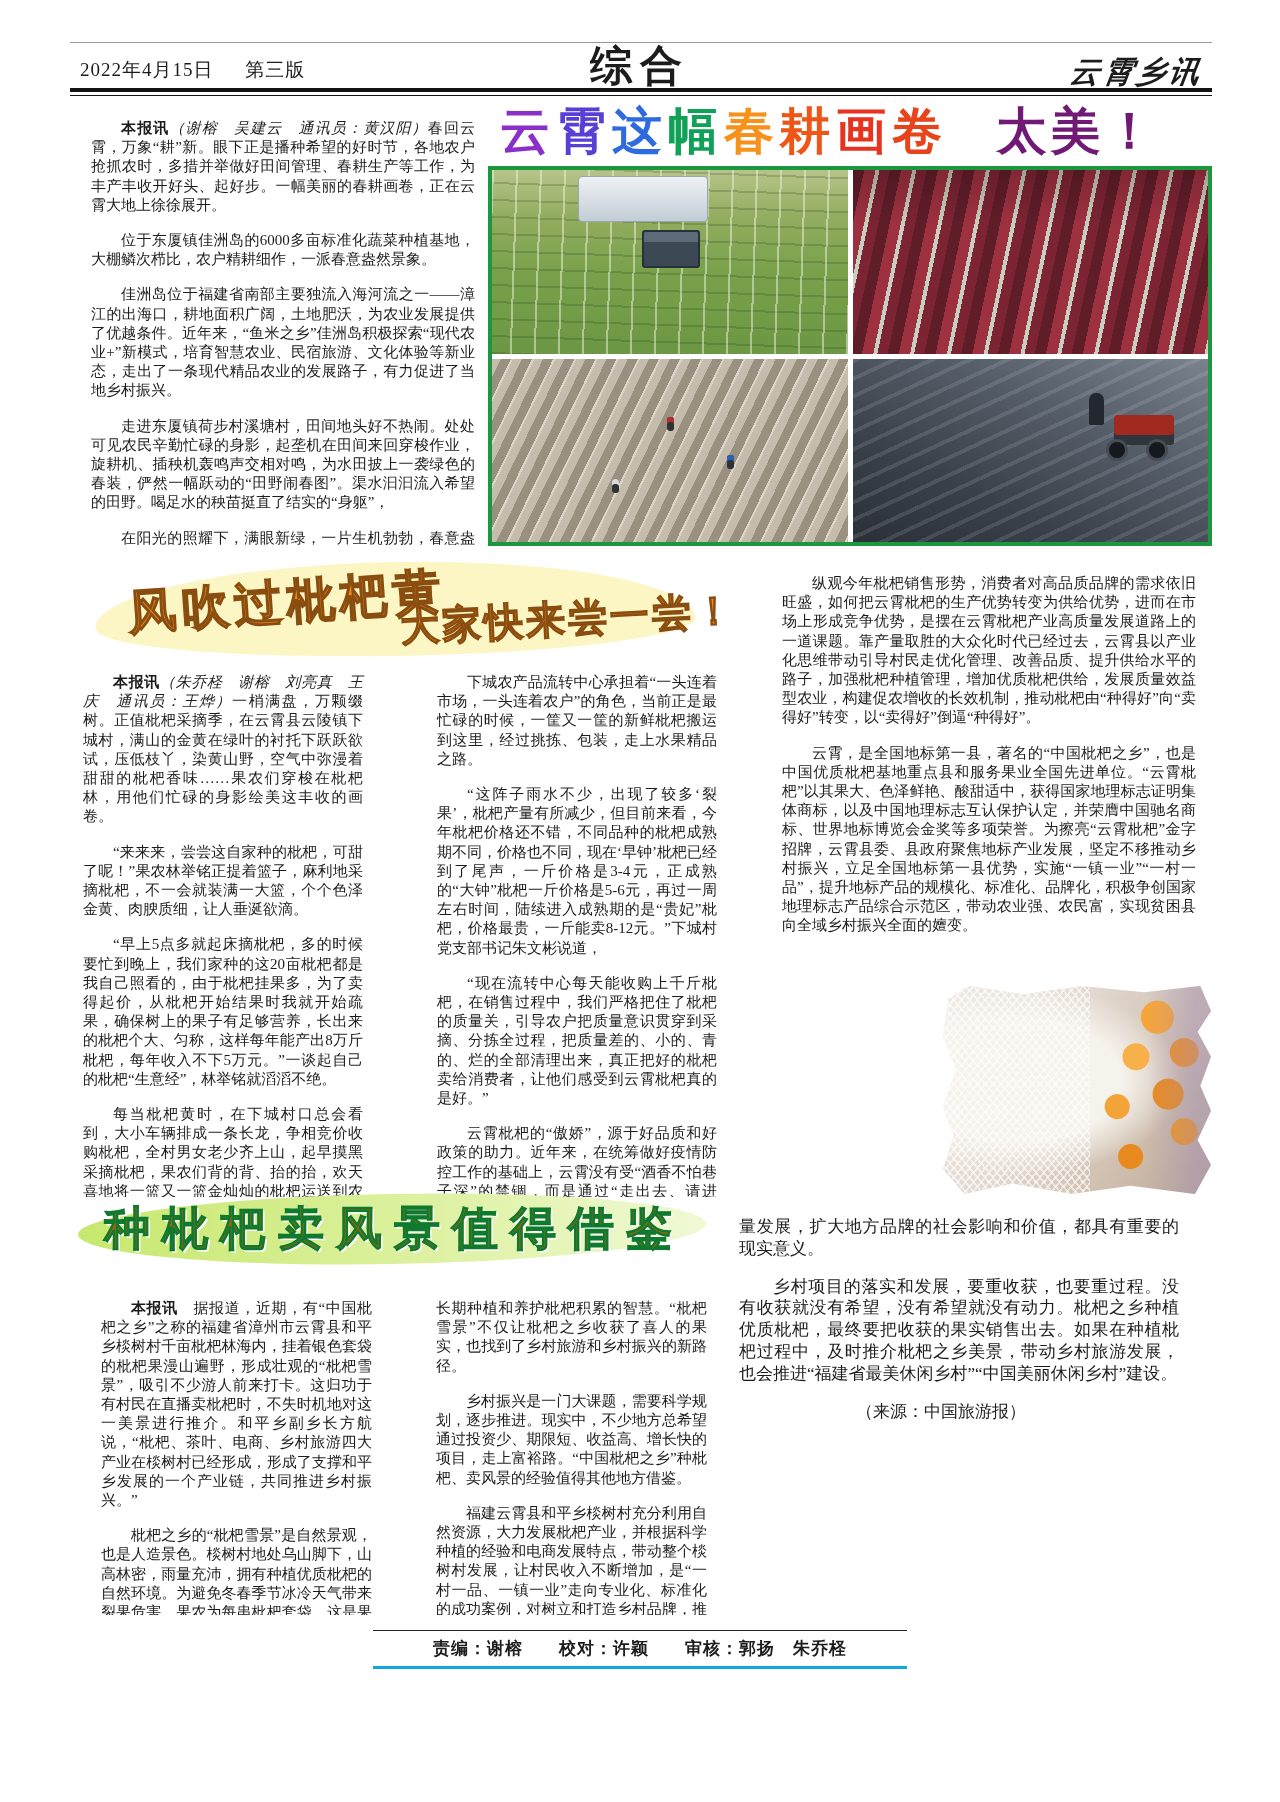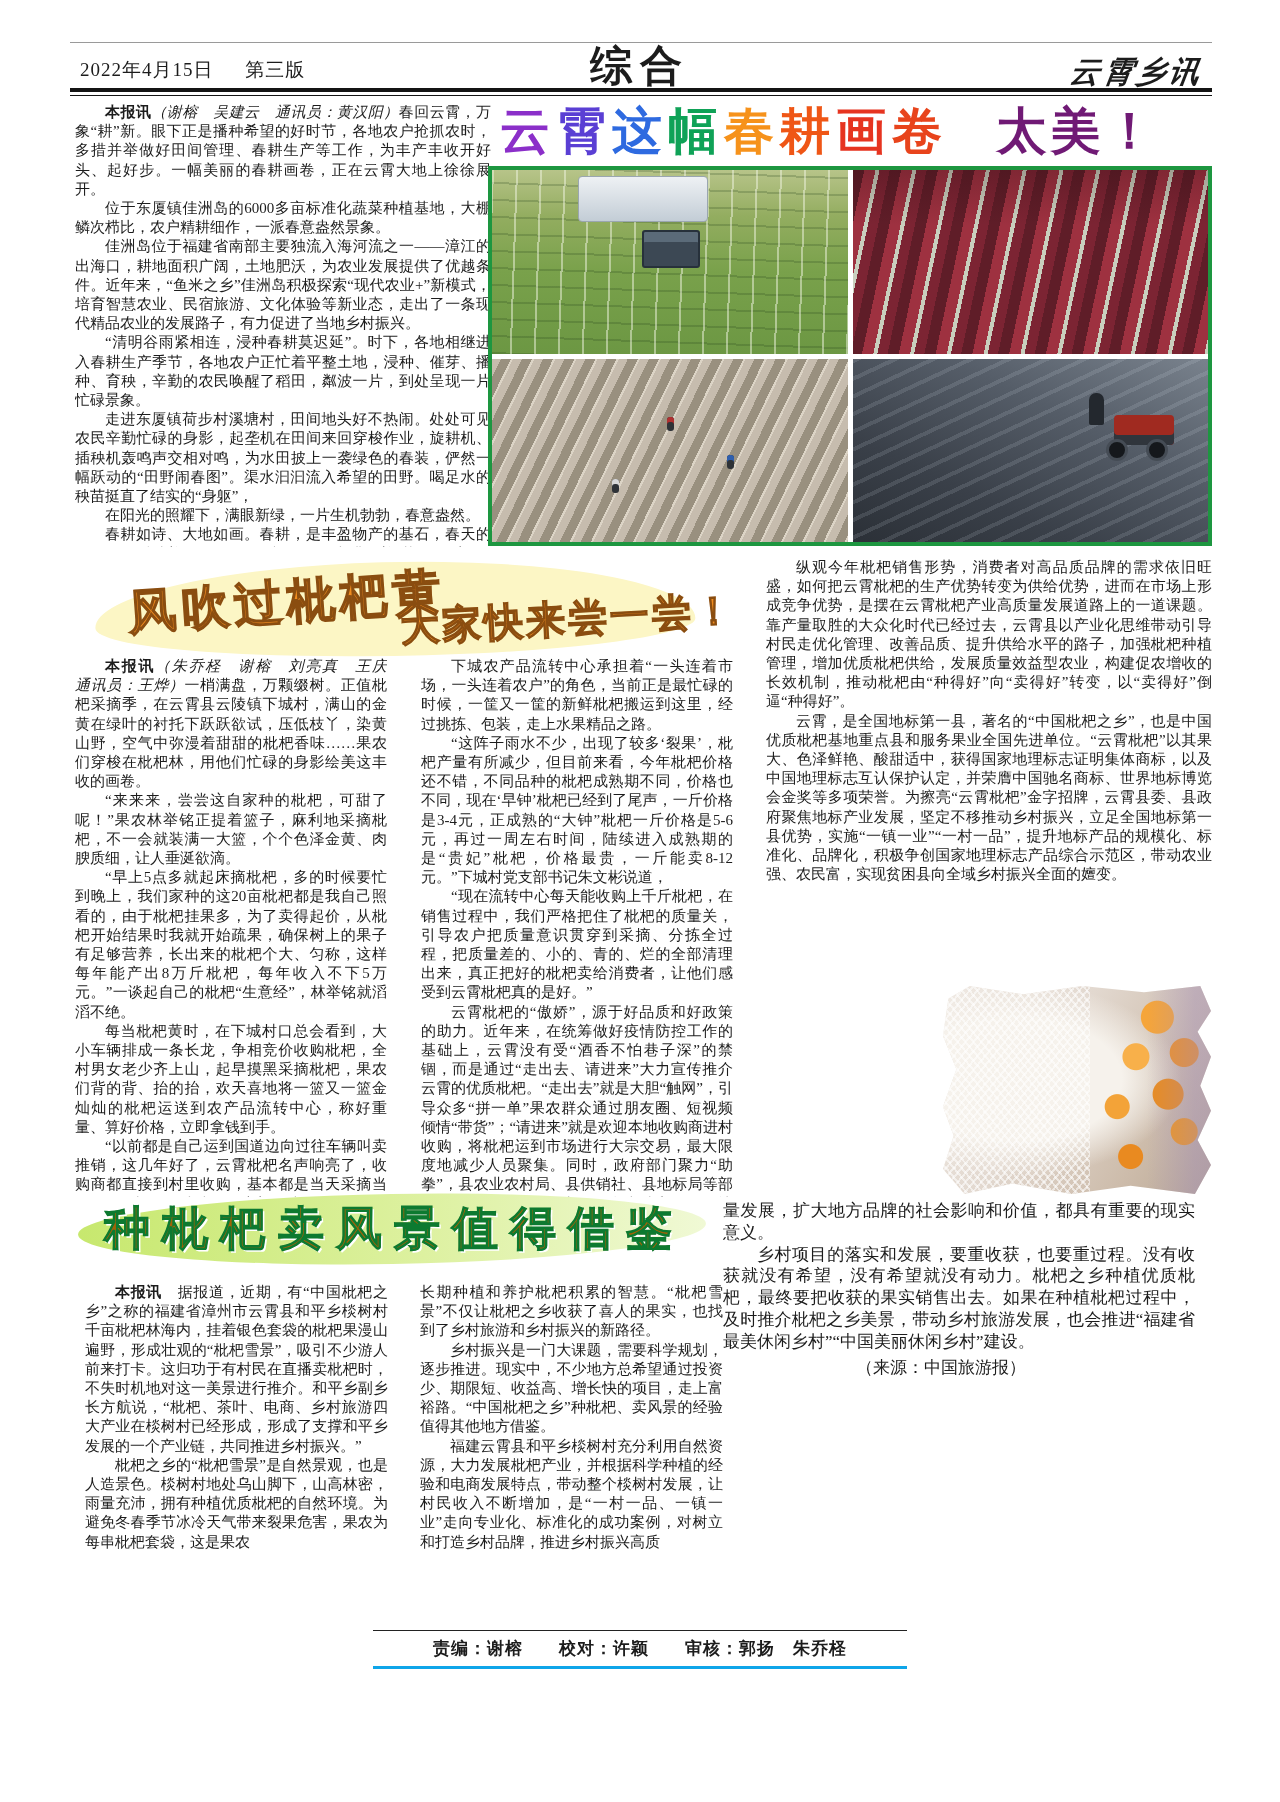--- a/index.html
+++ b/index.html
@@ -10,21 +10,21 @@
   .header-date{position:absolute;left:80px;top:57px;font-size:19px;letter-spacing:1px;}
   .header-date .ed{margin-left:26px;}
   .section-title{position:absolute;left:0;right:0;top:38px;text-align:center;
         font-size:42px;font-weight:bold;letter-spacing:8px;}
   .masthead{position:absolute;right:78px;top:52px;font-size:30px;font-weight:bold;
         font-style:italic;transform:skewX(-8deg);letter-spacing:3px;}
   .header-rule{position:absolute;left:70px;top:88px;width:1142px;height:4px;background:#141414;}
   .header-rule2{position:absolute;left:70px;top:95px;width:1142px;height:1px;background:#141414;}
   
   .col{position:absolute;text-align:justify;overflow:hidden;font-size:15px;line-height:19.2px;}
-  .col p{margin:0;text-indent:2em;}
+  .col p{margin:16px;text-indent:2em;}
   .col p.noindent{text-indent:0;}
   .col b.lead{font-weight:bold;}
   .byline{font-style:italic;}
   
   .spring-text{left:75px;top:103px;width:416px;height:444px;}
   .headline{position:absolute;left:500px;top:98px;width:712px;height:60px;
         font-family:"Liberation Sans",sans-serif;font-weight:bold;white-space:nowrap;}
   .headline .main{font-size:50px;letter-spacing:6px;}
   .headline .accent{font-size:50px;letter-spacing:4px;margin-left:44px;}
   .photo-grid{position:absolute;left:488px;top:166px;width:724px;height:380px;
@@ -61,21 +61,21 @@
   .wheel.k2{right:80px;top:80px;}
   
   .loquat-banner{position:absolute;left:95px;top:562px;width:600px;height:94px;background:#fcf6c5;
         border-radius:48% 52% 45% 55% / 62% 68% 32% 38%;transform:rotate(-1.5deg);}
   .loquat-title-left{position:absolute;left:128px;top:570px;font-size:48px;font-weight:bold;
         font-family:"Liberation Sans",sans-serif;letter-spacing:5px;transform:rotate(-4deg);
         -webkit-text-stroke:1.5px #8a4d10;}
   .loquat-title-right{position:absolute;left:400px;top:592px;font-size:39px;font-weight:bold;
         font-family:"Liberation Sans",sans-serif;letter-spacing:3px;transform:rotate(-3deg);
         -webkit-text-stroke:1.2px #8a4d10;}
-  .lq-col1{left:75px;top:657px;width:312px;height:540px;}
+  .lq-col1{left:67px;top:657px;width:312px;height:540px;}
   .lq-col2{left:421px;top:657px;width:312px;height:540px;}
   .lq-col3{left:766px;top:558px;width:446px;height:430px;}
   .loquat-photo{position:absolute;left:943px;top:986px;width:268px;height:208px;
         clip-path:polygon(2% 6%,10% 0,30% 4%,52% 0,75% 3%,96% 0,100% 12%,95% 22%,100% 34%,96% 48%,100% 60%,95% 74%,100% 86%,94% 100%,70% 96%,48% 100%,26% 95%,8% 100%,0 88%,4% 72%,0 58%,5% 40%,0 24%);
         background:
           linear-gradient(90deg,rgba(0,0,0,0) 76%,rgba(160,140,190,.40) 94%),
           radial-gradient(circle at 80% 15%,#f5a53a 0 16px,rgba(0,0,0,0) 17px),
           radial-gradient(circle at 90% 32%,#ef9226 0 14px,rgba(0,0,0,0) 15px),
           radial-gradient(circle at 72% 34%,#f8b04a 0 13px,rgba(0,0,0,0) 14px),
           radial-gradient(circle at 84% 52%,#ea8c1e 0 15px,rgba(0,0,0,0) 16px),
@@ -117,21 +117,20 @@
   <div class="masthead">云霄乡讯</div>
   <div class="header-rule"></div>
   <div class="header-rule2"></div>
 
   <div class="col spring-text">
     <p>
       <b class="lead">本报讯</b><span class="byline">（谢榕　吴建云　通讯员：黄汉阳）</span><span>春回云霄，万象“耕”新。眼下正是播种希望的好时节，各地农户抢抓农时，多措并举做好田间管理、春耕生产等工作，为丰产丰收开好头、起好步。一幅美丽的春耕画卷，正在云霄大地上徐徐展开。</span>
     </p>
     <p>位于东厦镇佳洲岛的6000多亩标准化蔬菜种植基地，大棚鳞次栉比，农户精耕细作，一派春意盎然景象。</p>
     <p>佳洲岛位于福建省南部主要独流入海河流之一——漳江的出海口，耕地面积广阔，土地肥沃，为农业发展提供了优越条件。近年来，“鱼米之乡”佳洲岛积极探索“现代农业+”新模式，培育智慧农业、民宿旅游、文化体验等新业态，走出了一条现代精品农业的发展路子，有力促进了当地乡村振兴。</p>
-    <p>“清明谷雨紧相连，浸种春耕莫迟延”。时下，各地相继进入春耕生产季节，各地农户正忙着平整土地，浸种、催芽、播种、育秧，辛勤的农民唤醒了稻田，粼波一片，到处呈现一片忙碌景象。</p>
     <p>走进东厦镇荷步村溪塘村，田间地头好不热闹。处处可见农民辛勤忙碌的身影，起垄机在田间来回穿梭作业，旋耕机、插秧机轰鸣声交相对鸣，为水田披上一袭绿色的春装，俨然一幅跃动的“田野闹春图”。渠水汩汩流入希望的田野。喝足水的秧苗挺直了结实的“身躯”，</p>
     <p>在阳光的照耀下，满眼新绿，一片生机勃勃，春意盎然。</p>
     <p>春耕如诗、大地如画。春耕，是丰盈物产的基石，春天的田野不仅播种着云霄百姓的“粮袋子”，也耕耘着“菜篮子”和“果盘子”。</p>
 
   </div>
 
   <div class="headline">
     <span class="main"><span style="color: rgb(139, 47, 201);">云</span><span style="color: rgb(90, 63, 212);">霄</span><span style="color: rgb(46, 106, 224);">这</span><span style="color: rgb(15, 162, 87);">幅</span><span style="color: rgb(246, 146, 27);">春</span><span style="color: rgb(239, 86, 22);">耕</span><span style="color: rgb(230, 52, 32);">画</span><span style="color: rgb(232, 68, 28);">卷</span></span>
     <span class="accent" style="color: #701a75;">太美！</span>
   </div>

